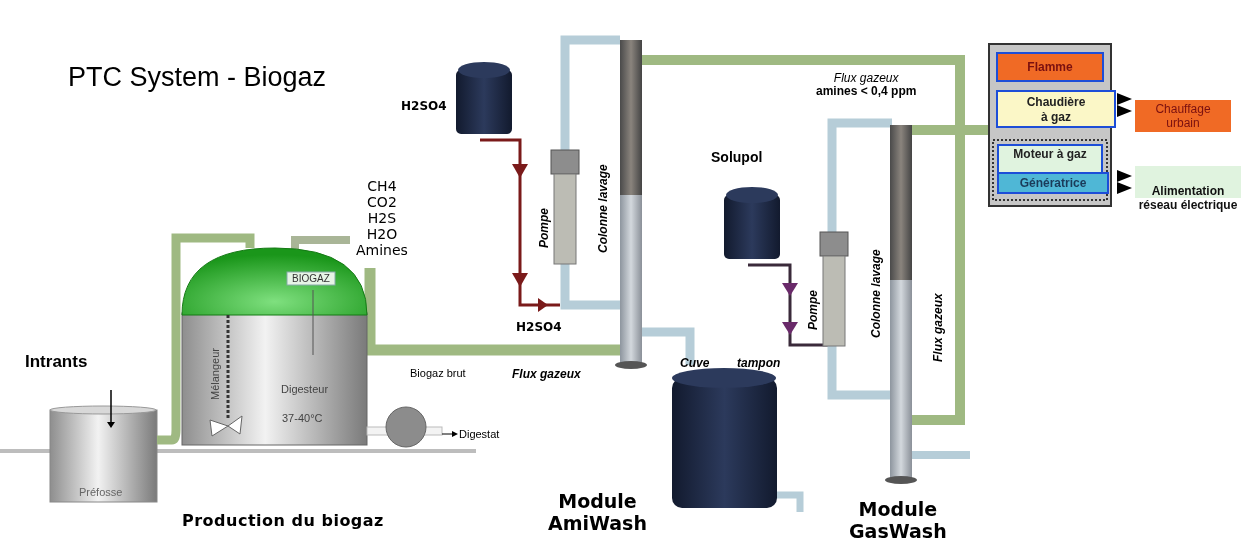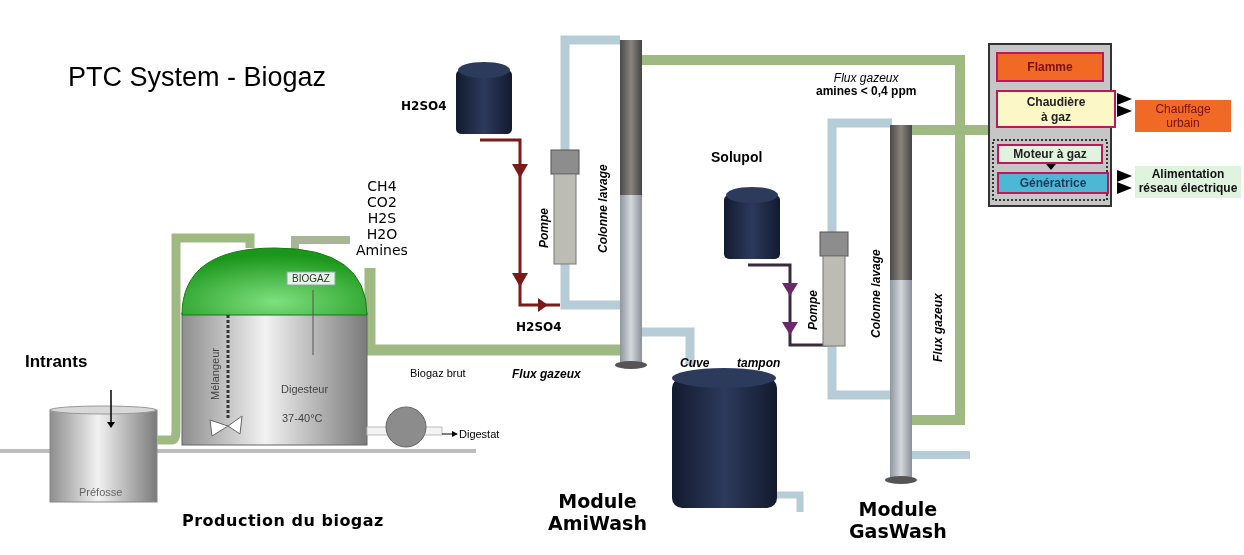--- a/index.html
+++ b/index.html
@@ -8,21 +8,21 @@
   .lbl { position: absolute; white-space: nowrap; color: #000; }
   .title { font-size: 27px; font-weight: normal; }
   .bold-lg { font-size: 19px; font-weight: bold; }
   .module { font-size: 19px; font-weight: bold; text-align: center; line-height: 22px; font-family: "DejaVu Sans", sans-serif; }
   .prod { font-size: 16px; font-weight: bold; font-family: "DejaVu Sans", sans-serif; letter-spacing: 0.5px; }
   .gas-list { font-size: 14px; text-align: center; line-height: 16px; font-family: "DejaVu Sans", sans-serif; }
   .small { font-size: 11px; }
   .italic-b { font-size: 12px; font-weight: bold; font-style: italic; }
   .vert { transform: rotate(-90deg); transform-origin: left top; }
   .h2so4 { font-size: 12px; font-weight: bold; font-family: "DejaVu Sans", sans-serif; }
-  .ctl { position: absolute; border: 2px solid #be185d; box-sizing: border-box; text-align: center; font-weight: bold; font-size: 12px; }
+  .ctl { position: absolute; border: 2px solid #1d4ed8; box-sizing: border-box; text-align: center; font-weight: bold; font-size: 12px; }
 </style>
 </head>
 <body>
 
 <svg id="diagram" width="1244" height="555" viewBox="0 0 1244 555">
   <defs>
     <linearGradient id="cylGrad" x1="0" x2="1" y1="0" y2="0">
       <stop offset="0" stop-color="#8e8e8e"></stop>
       <stop offset="0.45" stop-color="#f2f2f2"></stop>
       <stop offset="1" stop-color="#7a7a7a"></stop>
@@ -184,22 +184,22 @@
 <div class="lbl" style="left:816px;top:72px;text-align:center;line-height:13px;">
   <div class="italic-b" style="font-weight:normal;">Flux gazeux</div>
   <div style="font-size:12px;font-weight:bold;">amines &lt; 0,4 ppm</div>
 </div>
 
 <div class="ctl" style="left:996px;top:52px;width:108px;height:30px;line-height:26px;background:#f06a25;color:#7a1010;">Flamme</div>
 <div class="ctl" style="left:996px;top:90px;width:120px;height:38px;line-height:15px;padding-top:3px;background:#fbf7c7;color:#222;">
   <div>Chaudière</div>
   <div>à gaz</div>
 </div>
-<div class="ctl" style="left:997px;top:144px;width:106px;height:20px;line-height:16px;background:#e0f3df;color:#222;">Moteur à gaz</div>
+<div class="ctl" style="left:997px;top:144px;width:106px;height:36px;line-height:16px;background:#e0f3df;color:#222;">Moteur à gaz</div>
 <div class="ctl" style="left:997px;top:172px;width:112px;height:22px;line-height:18px;background:#4fb7d6;color:#1b3b5a;">Génératrice</div>
 <div class="lbl" style="left:1135px;top:100px;width:96px;height:32px;background:#f06a25;color:#7a1010;text-align:center;font-size:12px;font-weight:normal;line-height:14px;padding-top:2px;box-sizing:border-box;">
   <div>Chauffage</div>
   <div>urbain</div>
 </div>
-<div class="lbl" style="left:1135px;top:166px;width:106px;height:32px;background:#e0f3df;color:#111;text-align:center;line-height:14px;padding-top:1px;box-sizing:border-box;">
+<div class="lbl" style="left:1135px;top:166px;width:106px;height:32px;background:#e0f3df;color:#111;text-align:center;line-height:14px;padding-top:18px;box-sizing:border-box;">
   <div style="font-size:12px;font-weight:bold;">Alimentation</div>
   <div style="font-size:12px;font-weight:bold;text-align:center;">réseau électrique</div>
 </div>
 
 </body></html>

